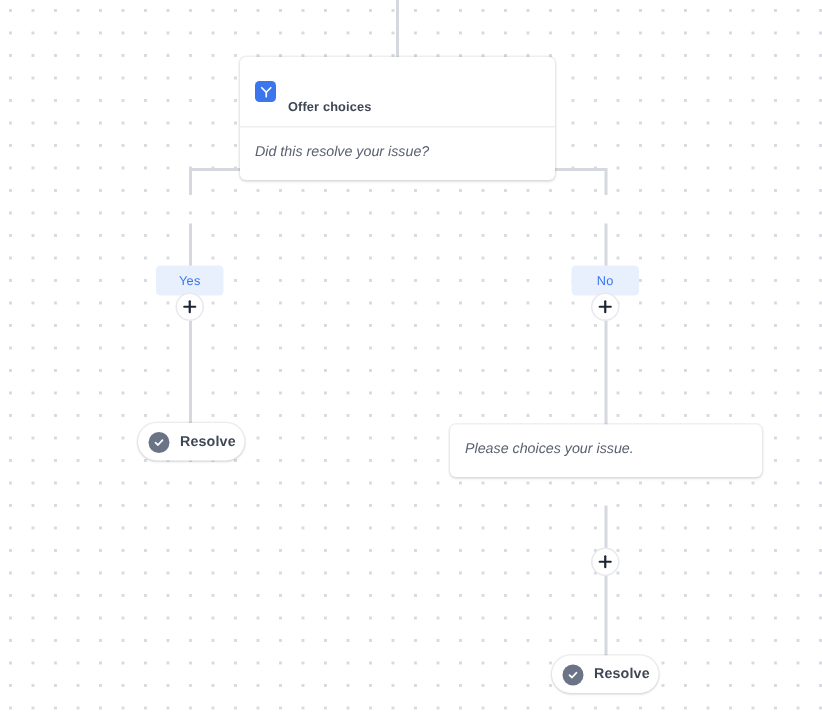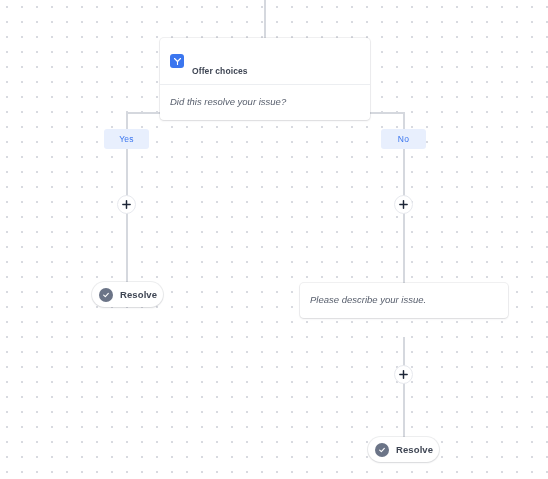--- a/index.html
+++ b/index.html
@@ -85,20 +85,21 @@
     position: absolute;
     background: #e8effd;
     border-radius: 3px;
     display: flex;
     align-items: center;
     justify-content: center;
     font-size: 8.5px;
     color: #3b76ef;
     font-weight: normal;
     letter-spacing: .2px;
+    margin-top: 48px;
   }
 
   
   .plus-btn {
     position: absolute;
     width: 19px;
     height: 19px;
     border-radius: 50%;
     background: #ffffff;
     border: 1px solid #e7e9ee;
@@ -208,21 +209,21 @@
   <div class="pill" style="left:92px; top:282px; width:71px;">
     <span class="pill-icon">
       <svg width="8" height="8" viewBox="0 0 12 12">
         <path d="M2.5 6.2 L5 8.5 L9.5 3.6" fill="none" stroke="#ffffff" stroke-width="1.7" stroke-linecap="round" stroke-linejoin="round"></path>
       </svg>
     </span>
     <span class="pill-label">Resolve</span>
   </div>
 
   <div class="card" style="left:300px; top:283px; width:208px;">
-    <div class="card-body">Please describe your issue.</div>
+    <div class="card-body">Please choices your issue.</div>
   </div>
 
   <div class="pill" style="left:368px; top:437px; width:71px;">
     <span class="pill-icon">
       <svg width="8" height="8" viewBox="0 0 12 12">
         <path d="M2.5 6.2 L5 8.5 L9.5 3.6" fill="none" stroke="#ffffff" stroke-width="1.7" stroke-linecap="round" stroke-linejoin="round"></path>
       </svg>
     </span>
     <span class="pill-label">Resolve</span>
   </div>

